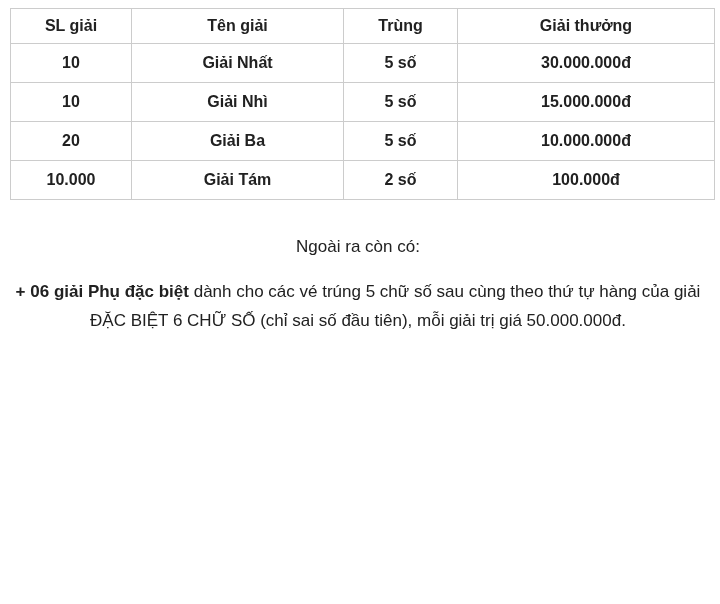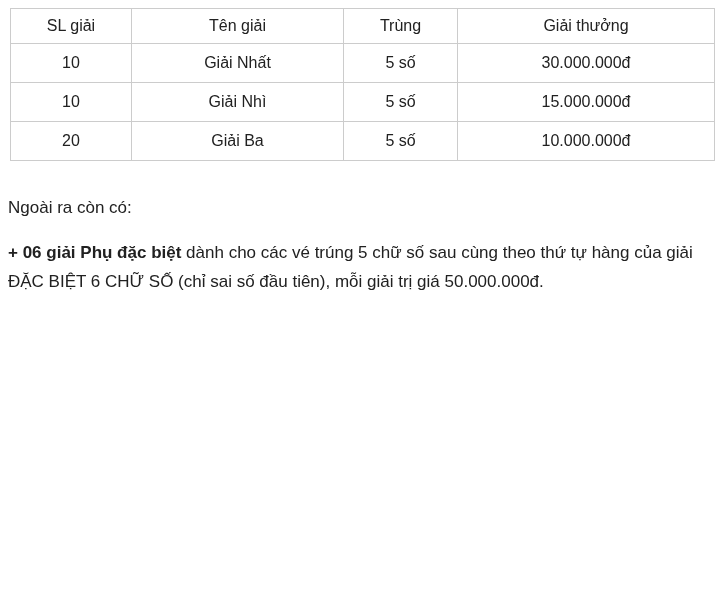--- a/index.html
+++ b/index.html
@@ -27,34 +27,35 @@
     text-align: center;
     vertical-align: middle;
     font-size: 16px;
     padding: 0 4px;
     background: #ffffff;
     overflow: hidden;
     white-space: nowrap;
   }
   .prize-table thead th {
     height: 35px;
-    font-weight: normal;
+    font-weight: bold;
     margin-top: 40px;
   }
   .prize-table tbody td {
     height: 39px;
-    font-weight: normal;
+    font-weight: bold;
   }
   .prize-table tbody tr.bold-row td {
     font-weight: bold;
   }
   .notes {
     margin: 32px 12px 6px 8px;
     font-size: 17px;
     line-height: 29px;
+    text-align: center;
   }
   .notes p {
     margin: 0;
   }
   .notes p.note {
     margin-top: 16px;
   }
   .notes strong {
     font-weight: bold;
   }
@@ -89,19 +90,25 @@
     <td>Giải Nhì</td>
     <td>5 số</td>
     <td>15.000.000đ</td>
   </tr>
       <tr>
     <td>20</td>
     <td>Giải Ba</td>
     <td>5 số</td>
     <td>10.000.000đ</td>
   </tr>
+      <tr>
+    <td>10.000</td>
+    <td>Giải Tám</td>
+    <td>2 số</td>
+    <td>100.000đ</td>
+  </tr>
     </tbody>
 </table>
 
 <div class="notes">
   <p>Ngoài ra còn có:</p>
   <p class="note"><strong>+ 06 giải Phụ đặc biệt</strong><span> dành cho các vé trúng 5 chữ số sau cùng theo thứ tự hàng của giải ĐẶC BIỆT 6 CHỮ SỐ (chỉ sai số đầu tiên), mỗi giải trị giá 50.000.000đ.</span></p>
 </div>
 
 </body></html>

